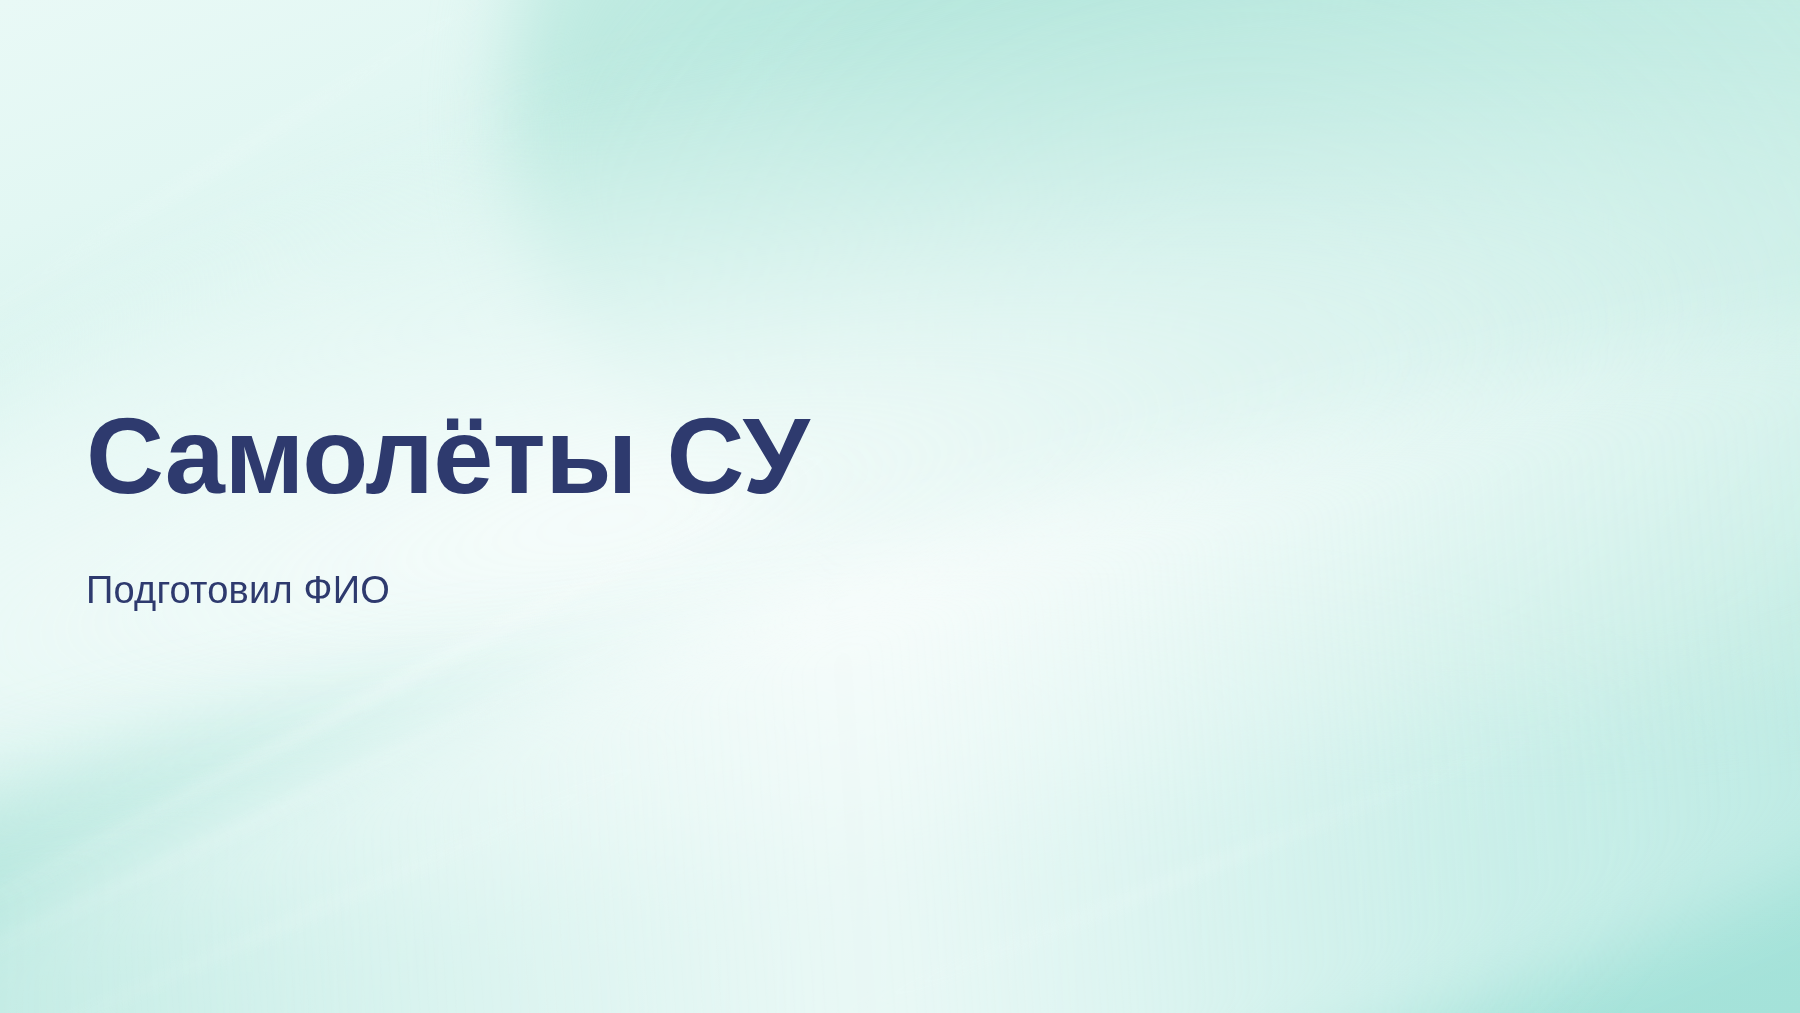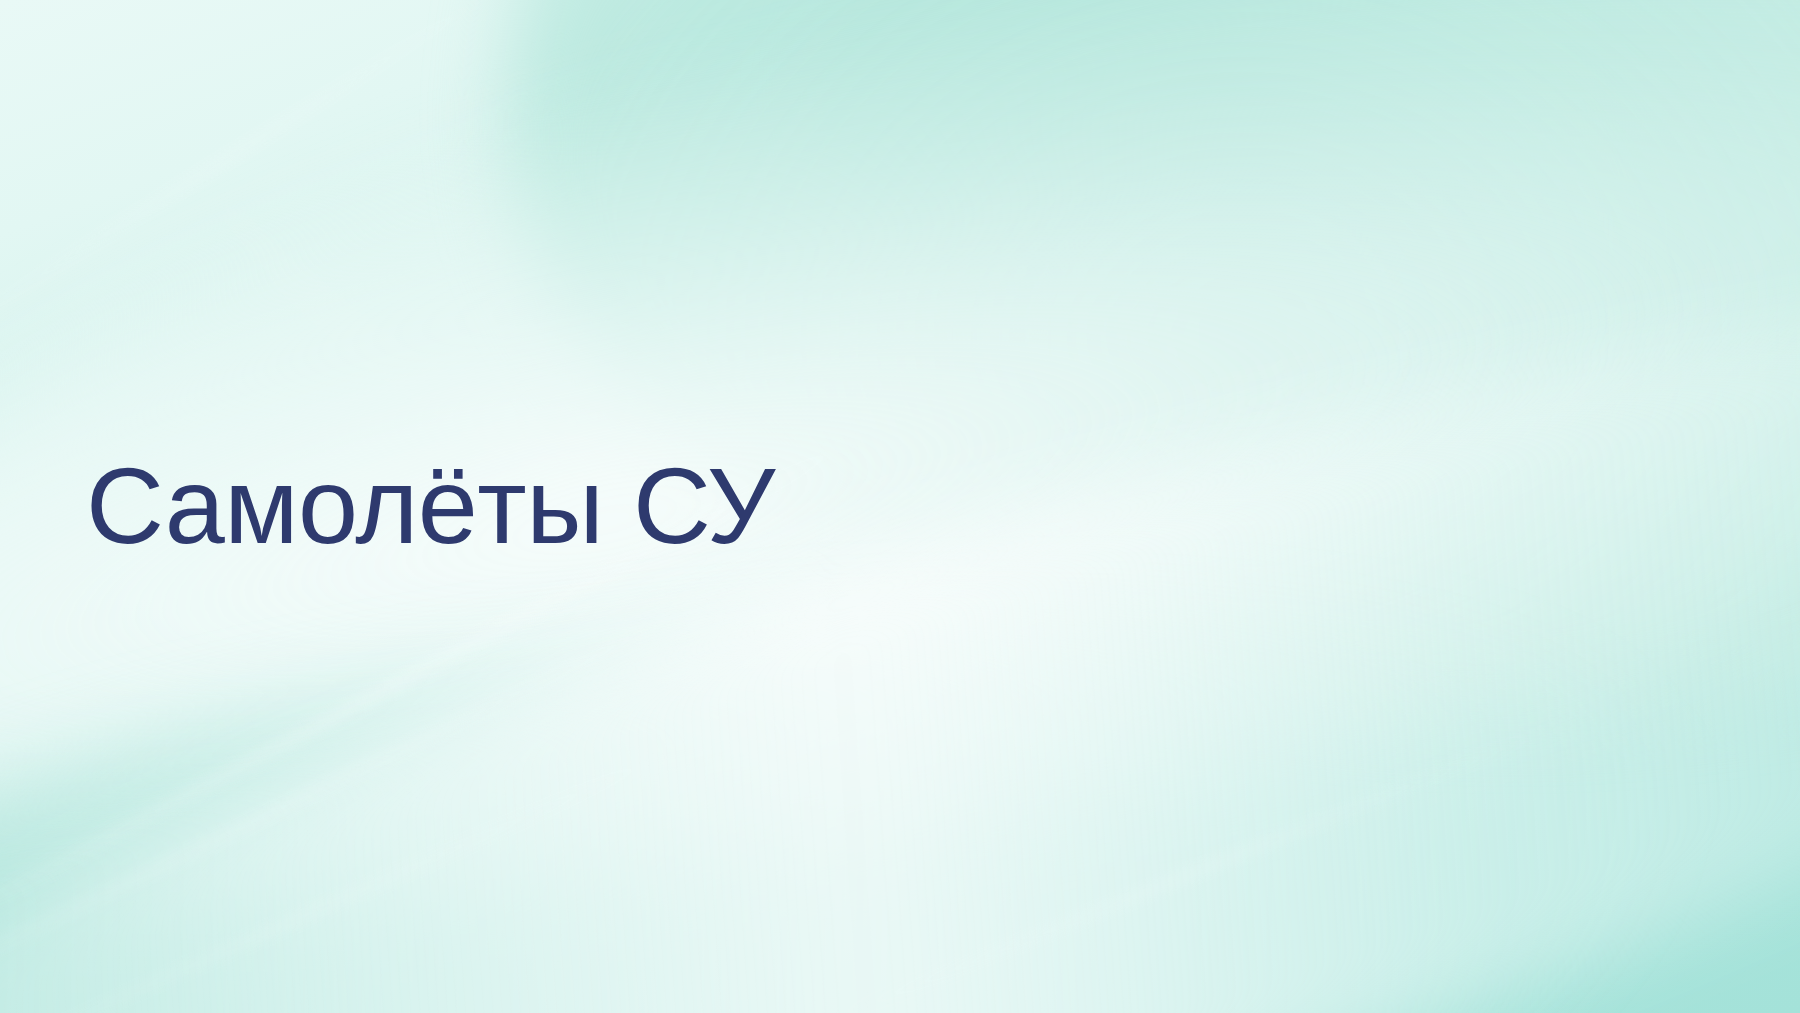--- a/index.html
+++ b/index.html
@@ -157,21 +157,21 @@
     display: flex;
     flex-direction: column;
     justify-content: center;
     z-index: 5;
   }
 
   .title {
     margin: 0;
     font-size: 108px;
     line-height: 1.04;
-    font-weight: 400;
+    font-weight: 700;
     letter-spacing: -0.5px;
     color: #2e3a6e;
     white-space: nowrap;
   }
 
   .subtitle {
     margin: 0;
     padding-top: 56px;
     font-size: 38px;
     line-height: 1.2;
@@ -195,15 +195,16 @@
     <div class="wave-lower"></div>
     <div class="streak s5"></div>
     <div class="streak s1"></div>
     <div class="streak s2"></div>
     <div class="streak s3"></div>
     <div class="streak s4"></div>
   </div>
 
   <div class="content">
     <h1 class="title">Самолёты СУ</h1>
+    <p class="subtitle">Подготовил ФИО</p>
   </div>
 
 </div>
 
 </body></html>

